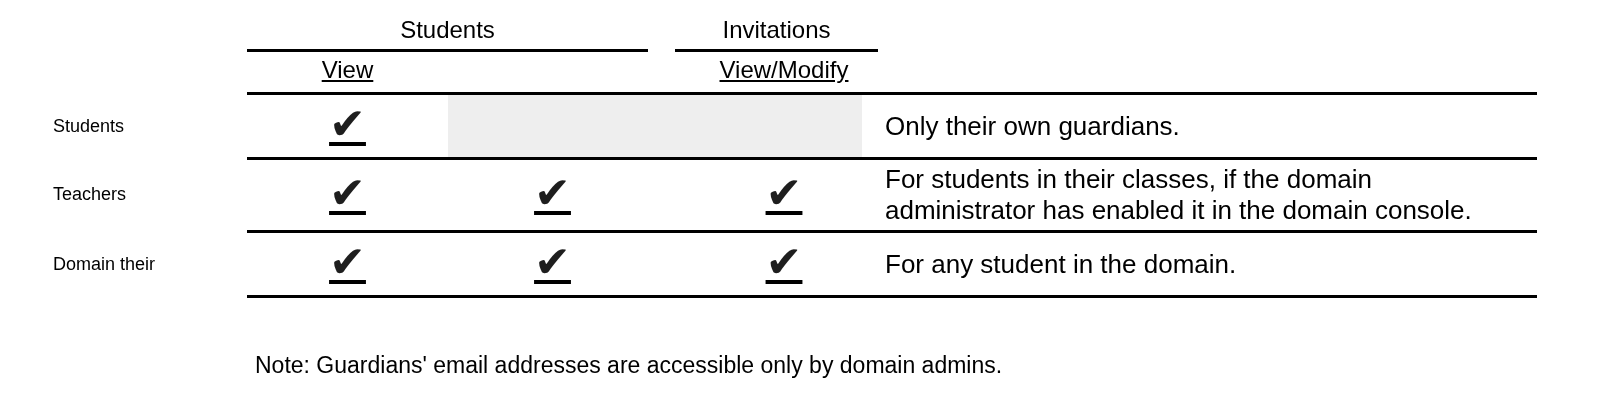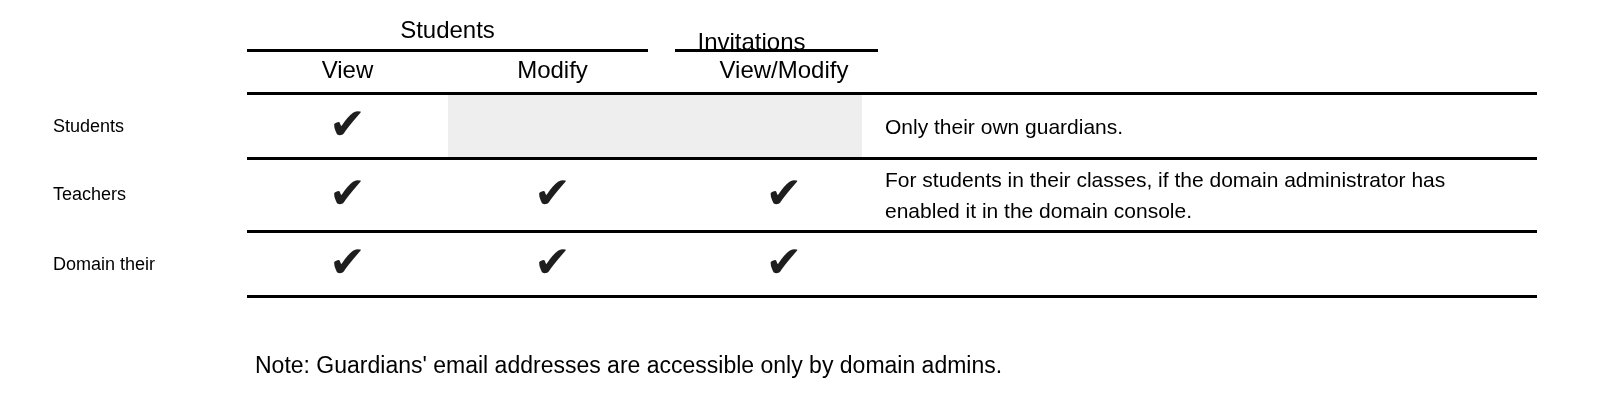--- a/index.html
+++ b/index.html
@@ -10,41 +10,42 @@
     background: #ffffff;
     color: #000000;
     font-family: "Liberation Sans", sans-serif;
     overflow: hidden;
   }
   .cell {
     position: absolute;
     display: flex;
     align-items: center;
     justify-content: center;
+    text-decoration: underline;
   }
   
   .col-view   { left: 247px; width: 201px; }
   .col-modify { left: 448px; width: 209px; }
   .col-vm     { left: 676px; width: 216px; text-align: right; }
   
   .rowh  { top: 95px;  height: 62px; }
   .row2h { top: 160px; height: 69px; }
   .row3h { top: 233px; height: 62px; }
   
   .hgroup {
     position: absolute;
     top: 14px;
     height: 32px;
     display: flex;
     align-items: center;
     justify-content: center;
     font-size: 24px;
   }
   .g-guardians   { left: 247px; width: 401px; }
-  .g-invitations { left: 650px; width: 203px; margin-top: 12px; }
+  .g-invitations { left: 675px; width: 203px; }
   .underline {
     position: absolute;
     top: 49px;
     height: 3px;
     background: #000000;
   }
   .u-guardians   { left: 247px; width: 401px; }
   .u-invitations { left: 675px; width: 203px; }
   
   .colhead {
@@ -90,21 +91,21 @@
     line-height: 1;
     padding-bottom: 4px;
   }
   
   .note {
     position: absolute;
     left: 885px;
     width: 620px;
     display: flex;
     align-items: center;
-    font-size: 21px;
+    font-size: 26px;
     line-height: 31px;
   }
   .footnote {
     position: absolute;
     left: 255px;
     top: 352px;
     font-size: 23px;
   }
 </style>
 </head>
@@ -116,23 +117,20 @@
     <span>Students</span>
   </div>
   <div class="hgroup g-invitations">
     <span>Invitations</span>
   </div>
   <div class="underline u-guardians"></div>
   <div class="underline u-invitations"></div>
 
   <div class="cell colhead col-view">
     <span>View</span>
-  </div>
-  <div class="cell colhead col-modify">
-    <span>Modify</span>
   </div>
   <div class="cell colhead col-vm">
     <span>View/Modify</span>
   </div>
 
   <div class="rule r0"></div>
   <div class="rule r1"></div>
   <div class="rule r2"></div>
   <div class="rule r3"></div>
 
@@ -165,16 +163,17 @@
   <div class="rowlabel row3h">Domain their</div>
   <div class="cell col-view row3h">
     <span class="check">✔</span>
   </div>
   <div class="cell col-modify row3h">
     <span class="check">✔</span>
   </div>
   <div class="cell col-vm row3h">
     <span class="check">✔</span>
   </div>
+  <div class="note row3h">For any student in the domain.</div>
 
   <div class="footnote">Note: Guardians' email addresses are accessible only by domain admins.</div>
 
 </div>
 
 </body></html>

